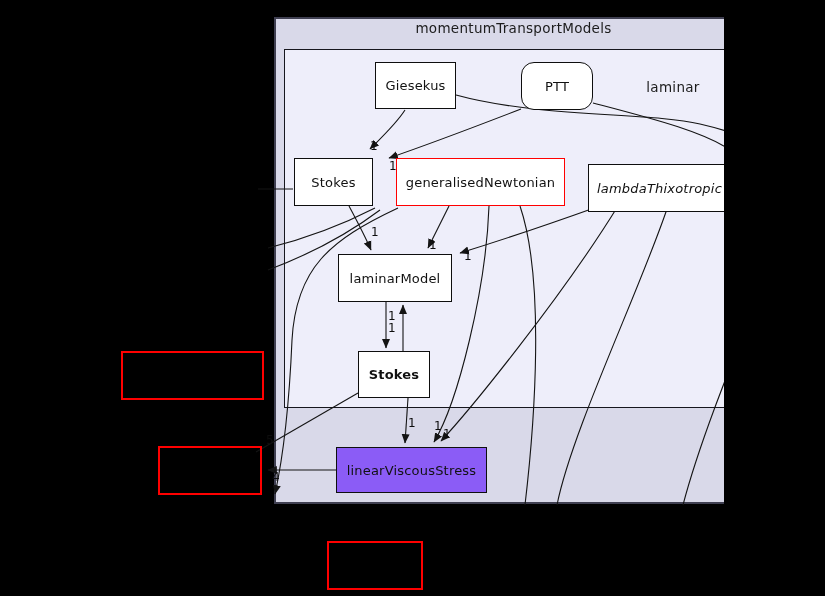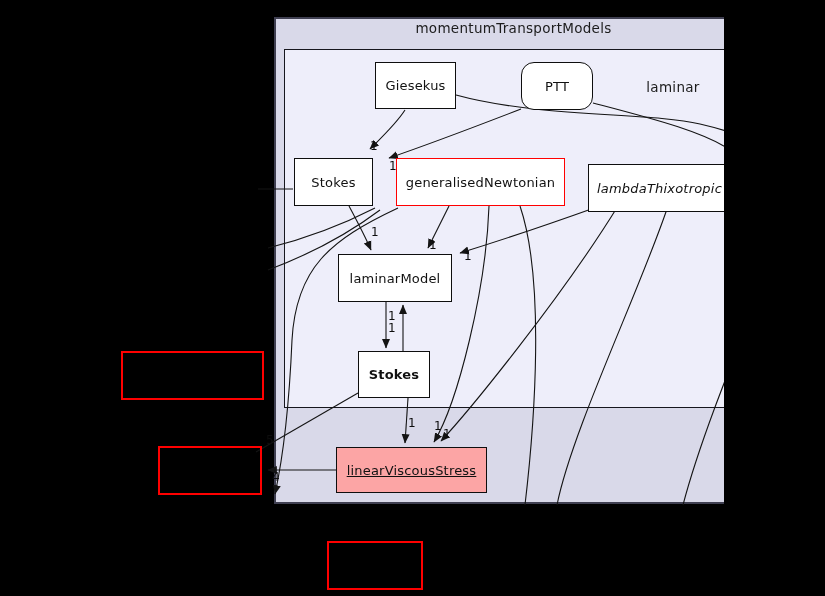--- a/index.html
+++ b/index.html
@@ -13,21 +13,21 @@
   #edges{position:absolute;left:0;top:0;z-index:1;}
   .cluster-title{position:absolute;z-index:2;color:#1c1c1c;font-size:13.5px;text-align:center;letter-spacing:.3px;}
   #title-outer{left:274px;top:20px;width:479px;}
   #title-inner{left:645px;top:79px;width:56px;}
   .node{
     position:absolute;box-sizing:border-box;z-index:2;background:#ffffff;border:1px solid #0e0e0e;
     display:flex;align-items:center;justify-content:center;
     font-size:13px;color:#111;letter-spacing:.2px;white-space:nowrap;
   }
   .node.red{border:1px solid #ff0000;}
-  .node.current{background:#fca5a5;text-decoration:underline;}
+  .node.current{background:#8b5cf6;}
   .node.external{background:transparent;border:2px solid #ff0000;}
   .edge-label{position:absolute;z-index:3;font-size:12px;color:#0d0d0d;line-height:1;}
 </style>
 </head>
 <body>
 
 <div id="stage">
 
   <div id="cluster-outer" class="cluster"></div>
   <div id="cluster-inner" class="cluster"></div>

